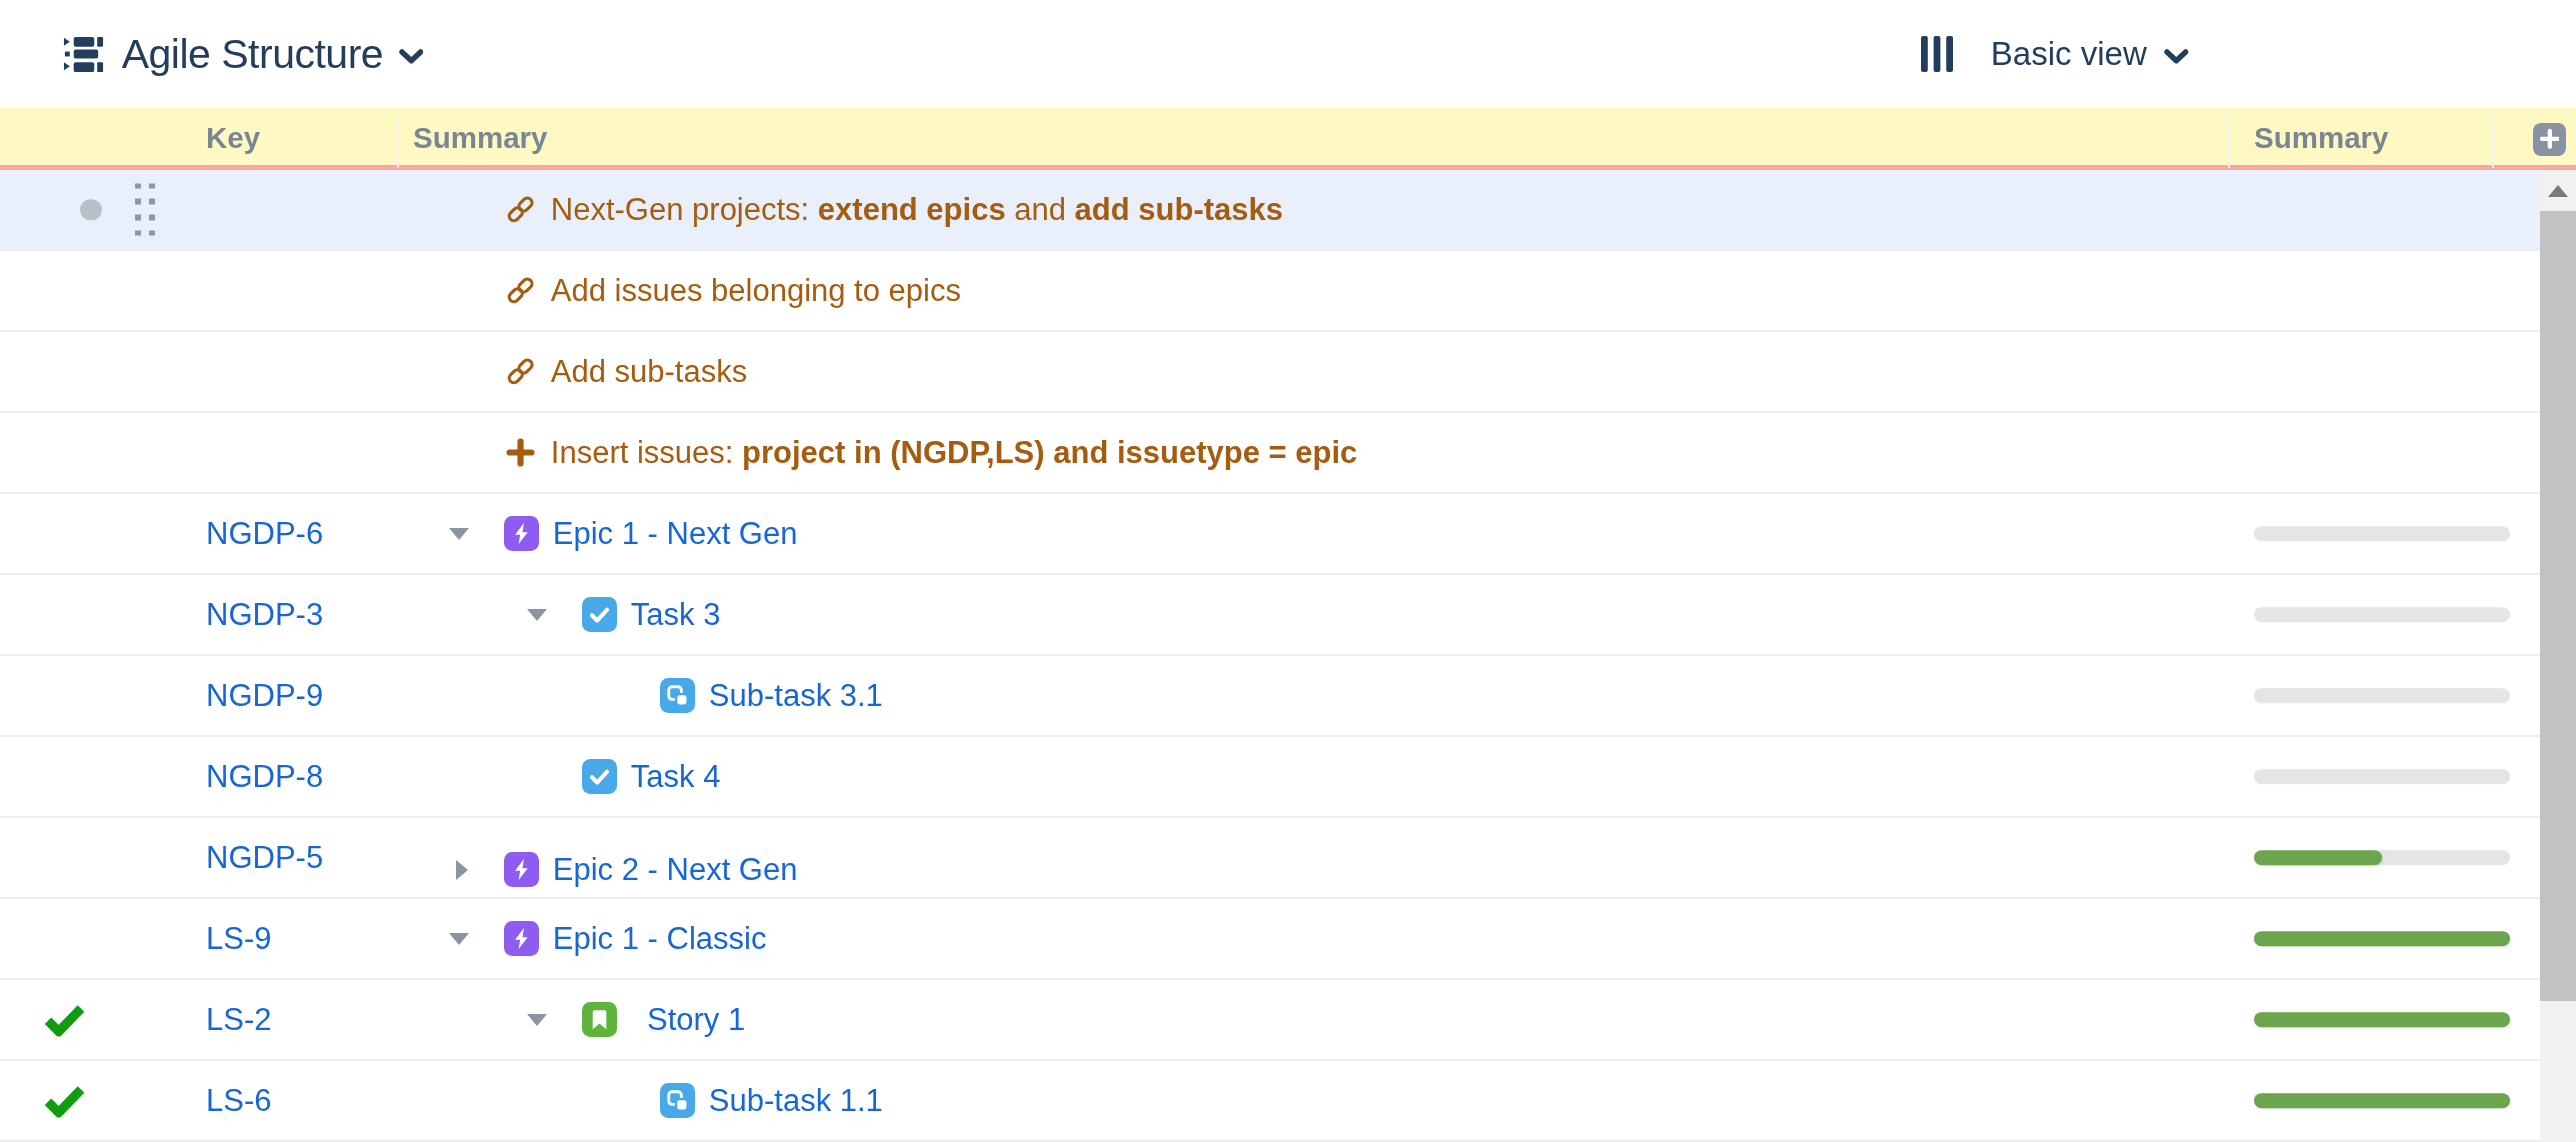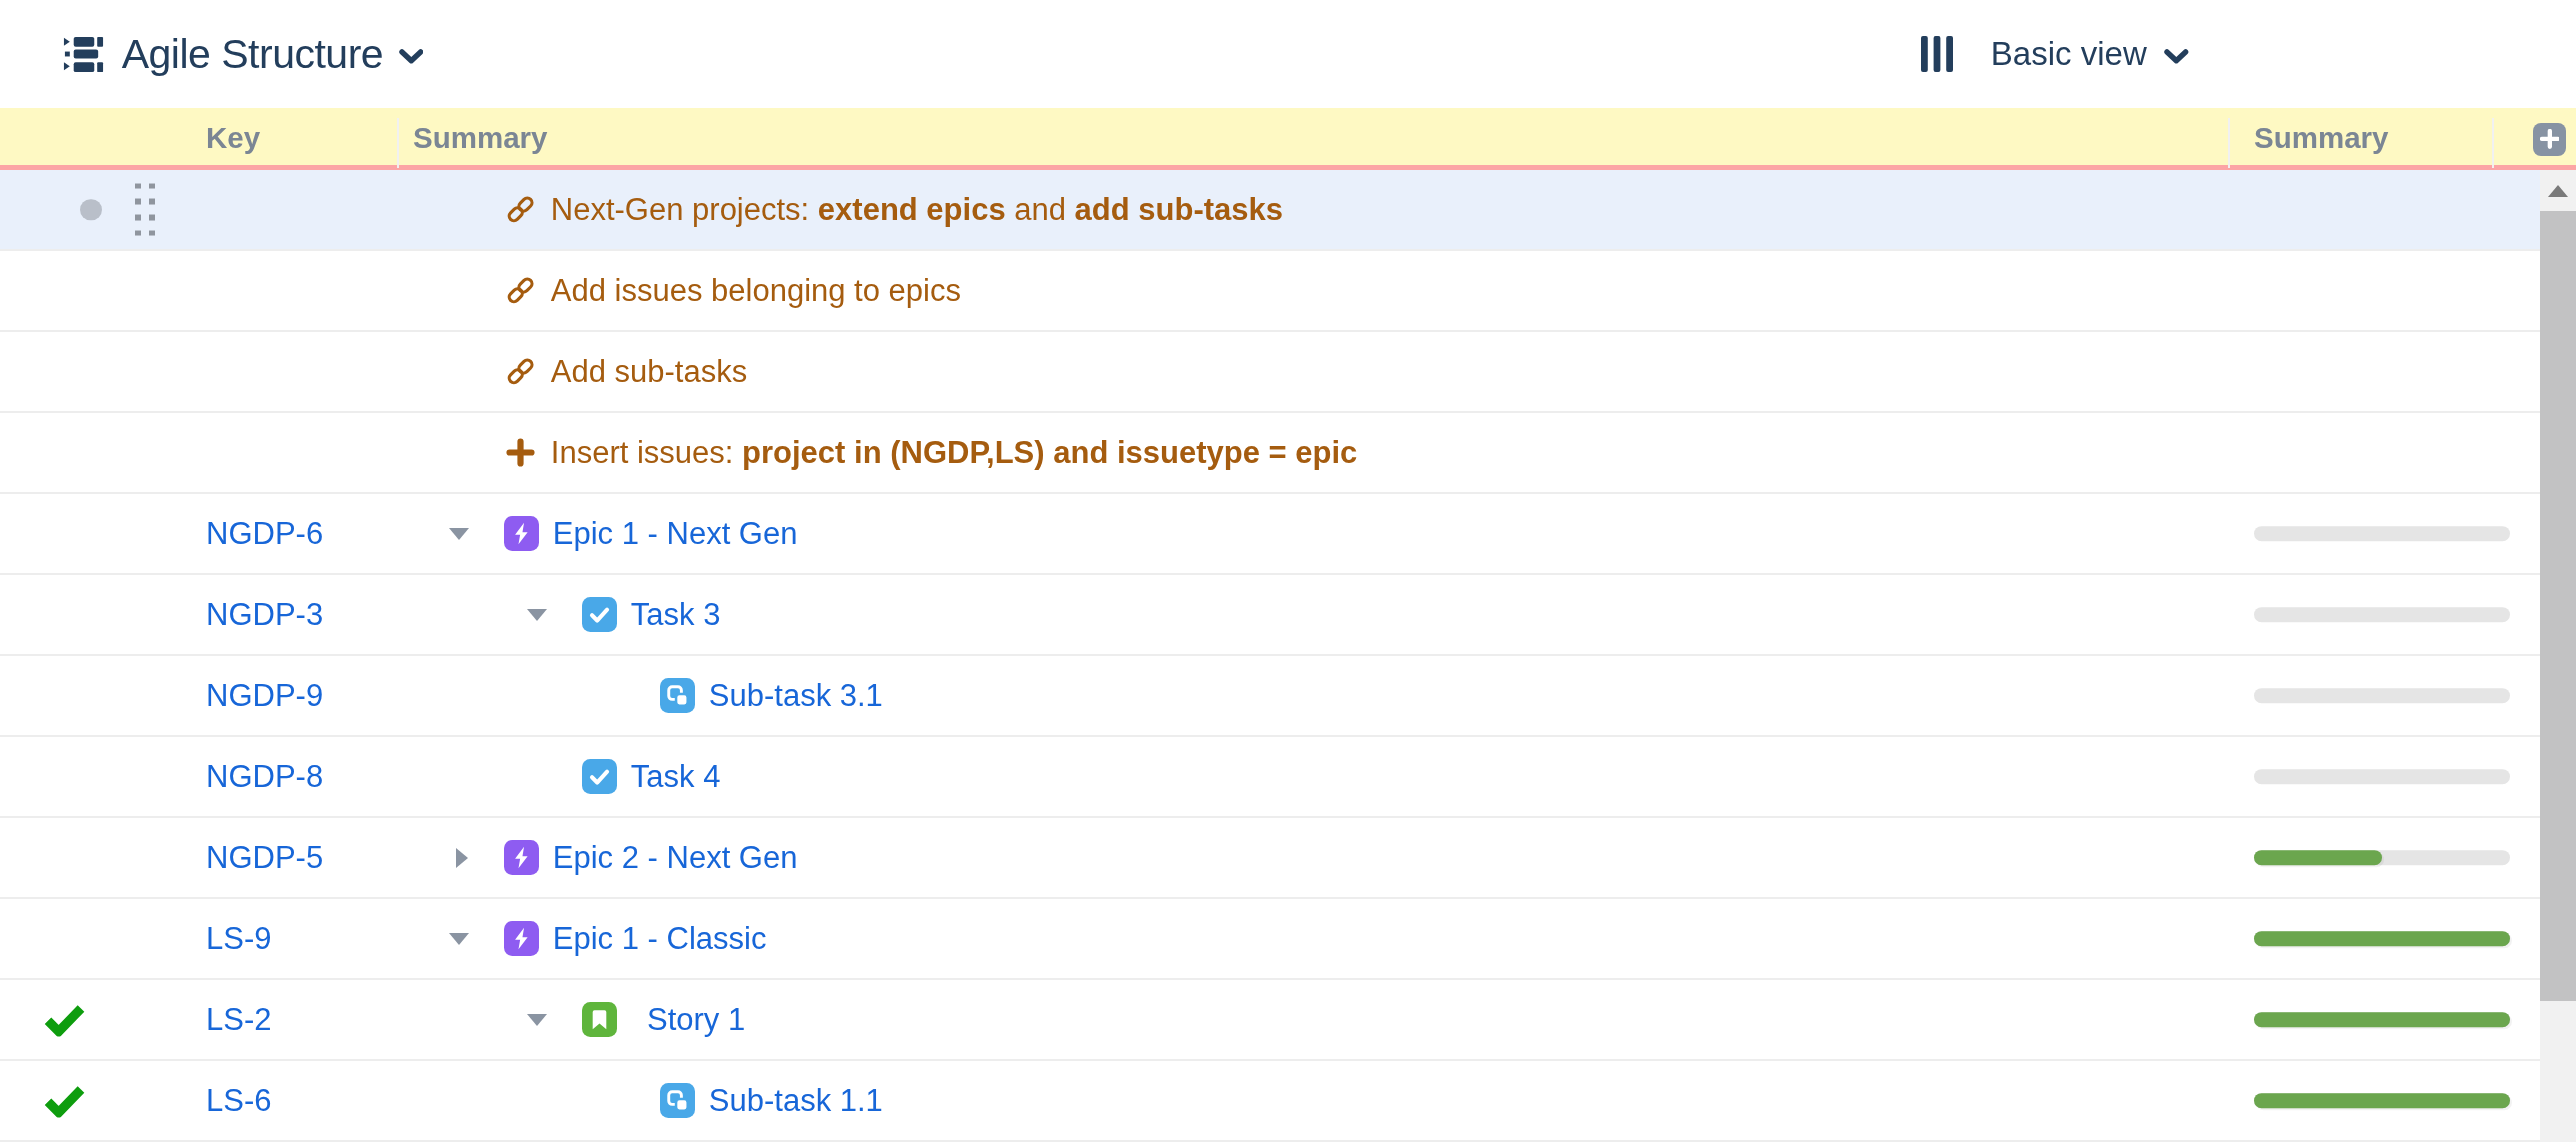--- a/index.html
+++ b/index.html
@@ -226,21 +226,21 @@
               <rect width="36" height="36" rx="8.5" style="fill:var(--c-task_blue,#49a8e8)"></rect>
               <path d="M10.3 18.8l5.3 5.4L25.8 13" fill="none" stroke="#fff" stroke-width="4.2" stroke-linecap="round" stroke-linejoin="round"></path>
             </svg>
           </span>
           <span class="sum-text issue">Task 4</span>
         </div>
         <div class="progress"></div>
       </div>
       <div class="row">
         <a class="row-key">NGDP-5</a>
-        <div class="summary-cell" style="left: 504px;">
+        <div class="summary-cell" style="left: 504px; margin-top: 12px;">
           <span class="expander collapsed"></span>
           <span class="type-ic">
             <svg width="35" height="35" viewBox="0 0 36 36">
               <rect width="36" height="36" rx="8.5" style="fill:var(--c-epic_purple,#8e5cf1)"></rect>
               <path d="M20.6 7 11.4 19.3h5.2L14.9 29l9.4-12.4h-5.3z" fill="#fff"></path>
             </svg>
           </span>
           <span class="sum-text issue">Epic 2 - Next Gen</span>
         </div>
         <div class="progress">

